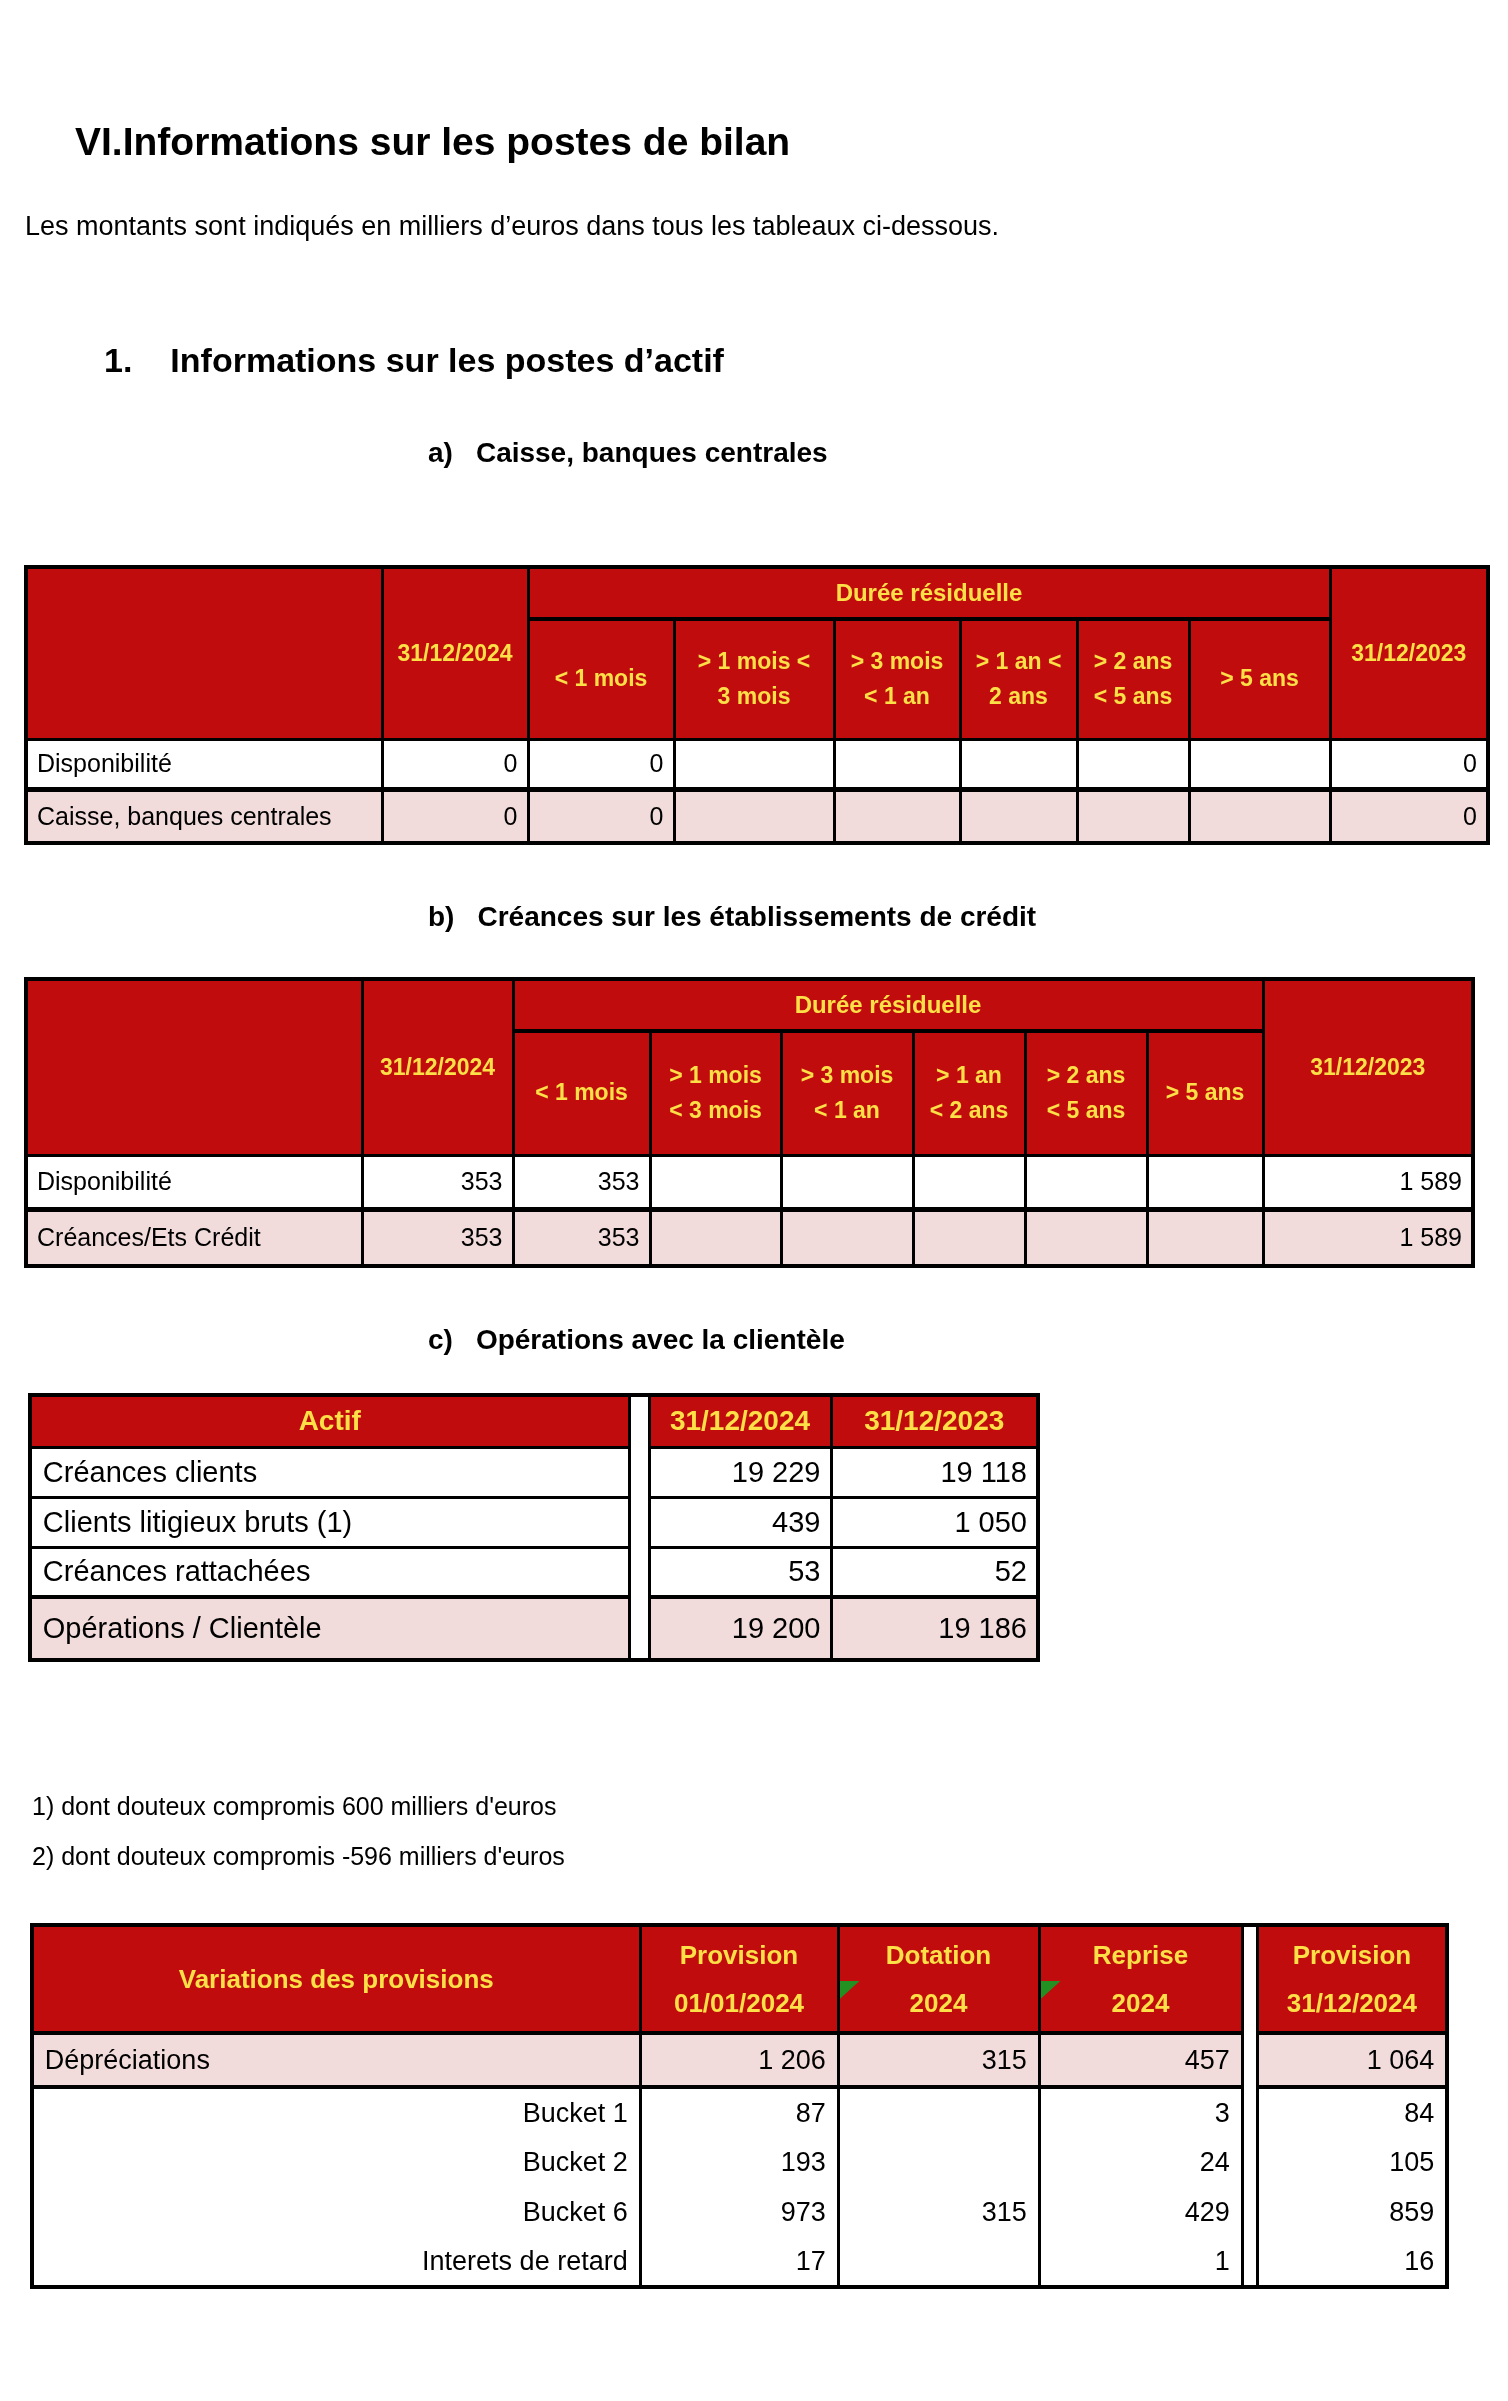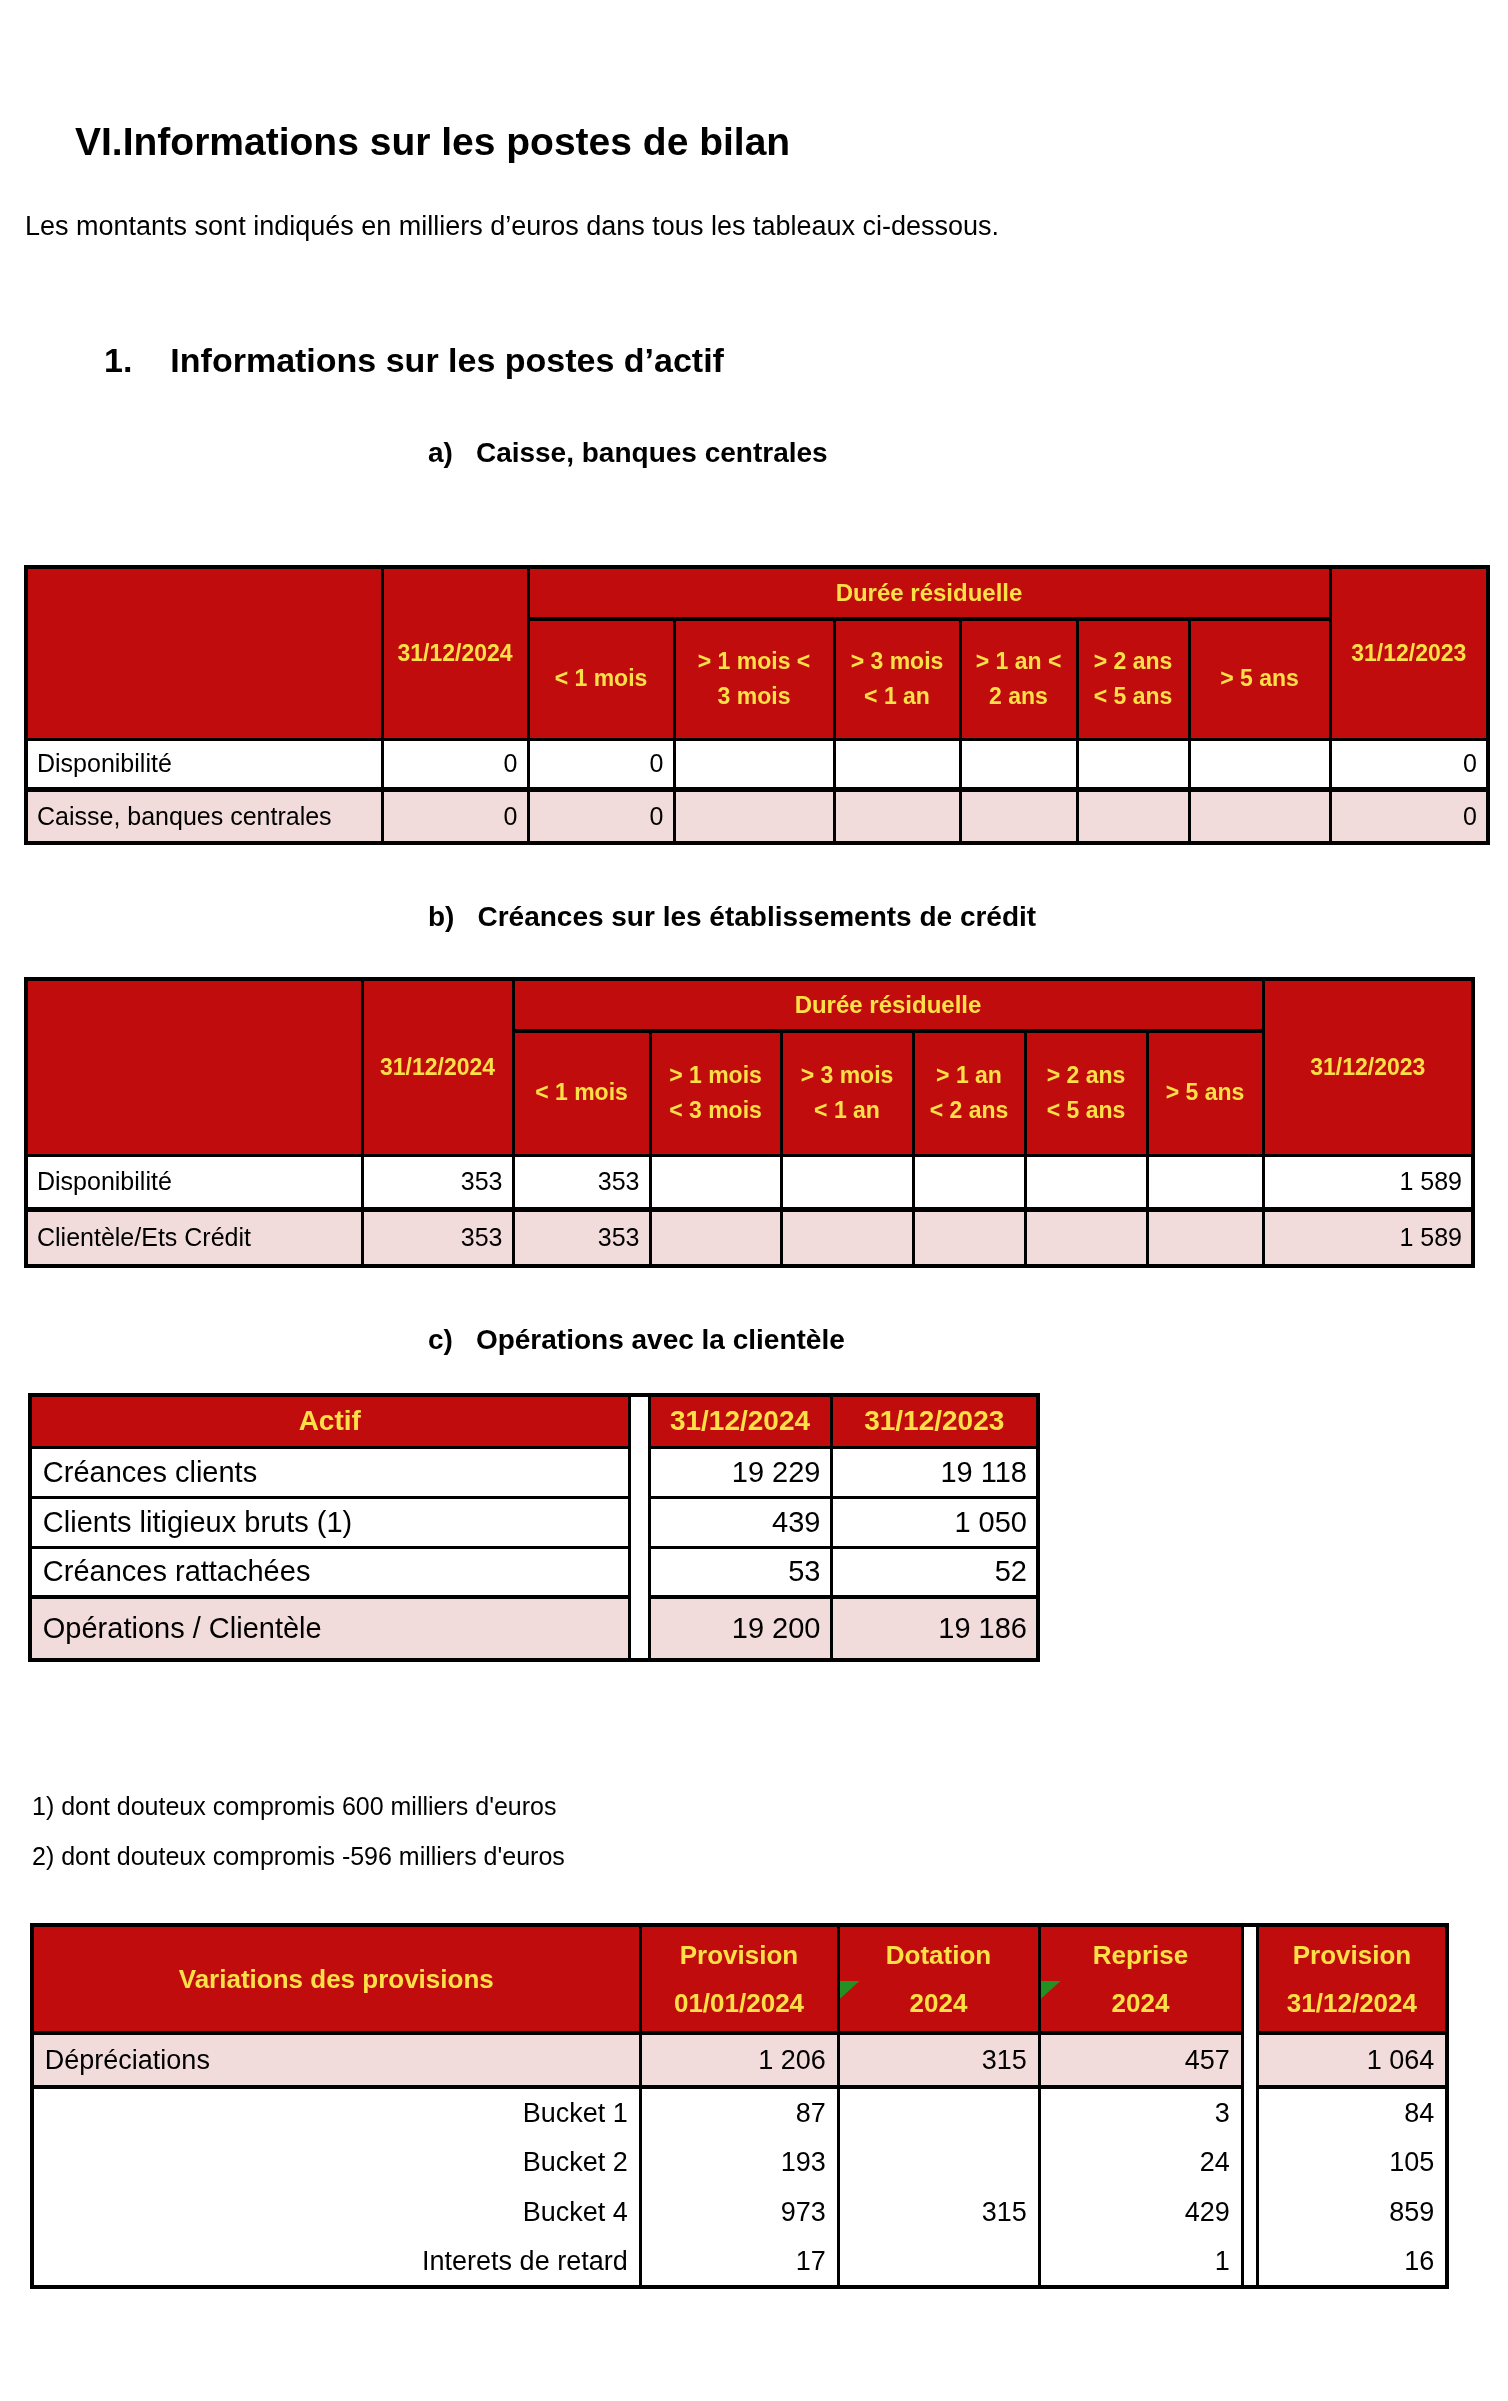--- a/index.html
+++ b/index.html
@@ -184,21 +184,21 @@
       <td class="num">353</td>
       <td class="num">353</td>
       <td class="num"></td>
       <td class="num"></td>
       <td class="num"></td>
       <td class="num"></td>
       <td class="num"></td>
       <td class="num">1 589</td>
     </tr>
     <tr class="seprow" style="height:57px">
-      <td class="pink lbl">Clientèle/Ets Crédit</td>
+      <td class="pink lbl">Créances/Ets Crédit</td>
       <td class="pink num">353</td>
       <td class="pink num">353</td>
       <td class="pink num"></td>
       <td class="pink num"></td>
       <td class="pink num"></td>
       <td class="pink num"></td>
       <td class="pink num"></td>
       <td class="pink num">1 589</td>
     </tr>
   </tbody>
@@ -307,21 +307,21 @@
     </tr>
     <tr class="bucket" style="height:50px">
       <td class="rlbl">Bucket 2</td>
       <td class="num">193</td>
       <td class="num"></td>
       <td class="num">24</td>
       <td class="sp"></td>
       <td class="num">105</td>
     </tr>
     <tr class="bucket" style="height:50px">
-      <td class="rlbl">Bucket 4</td>
+      <td class="rlbl">Bucket 6</td>
       <td class="num">973</td>
       <td class="num">315</td>
       <td class="num">429</td>
       <td class="sp"></td>
       <td class="num">859</td>
     </tr>
     <tr class="bucket" style="height:50px">
       <td class="rlbl">Interets de retard</td>
       <td class="num">17</td>
       <td class="num"></td>

